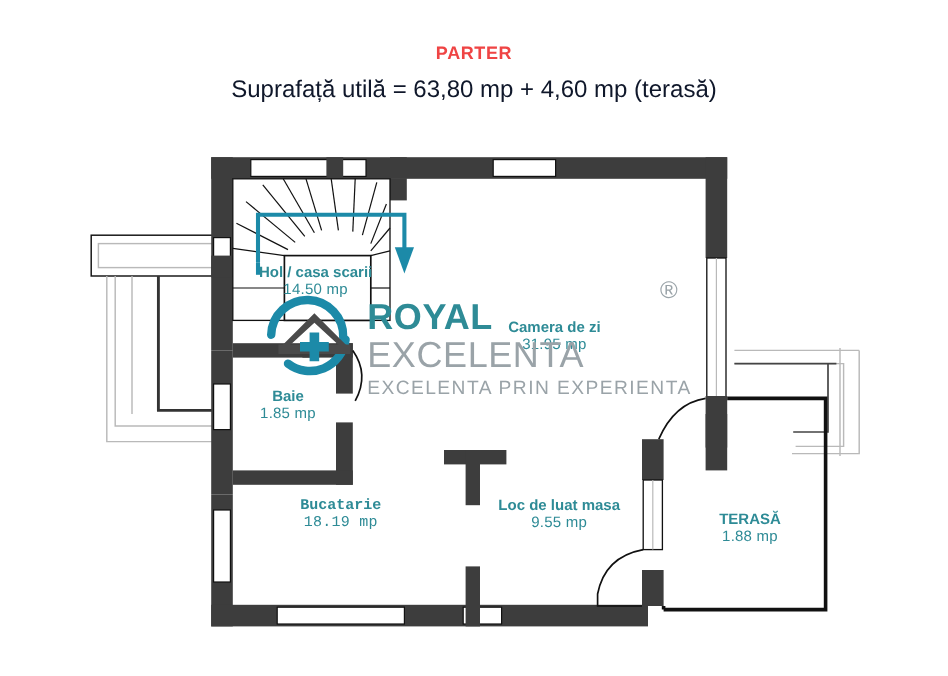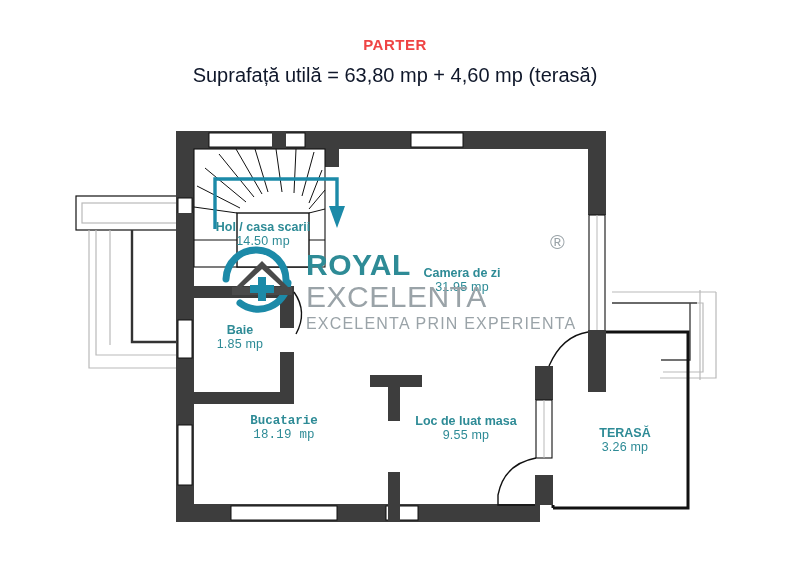--- a/index.html
+++ b/index.html
@@ -188,21 +188,21 @@
     <span class="ar">18.19 mp</span>
   </div>
 
   <div class="rlabel" style="left:396px;top:414px;width:140px;">
     <span class="nm">Loc de luat masa</span>
     <span class="ar">9.55 mp</span>
   </div>
 
   <div class="rlabel" style="left:570px;top:414px;width:110px;margin-top:12px;">
     <span class="nm">TERASĂ</span>
-    <span class="ar">3.26 mp</span>
+    <span class="ar">1.88 mp</span>
   </div>
 
   <div id="wm">
     <svg class="wm-mark" viewBox="0 0 88 72">
       <path d="M8 36 A30 30 0 1 1 68 38" fill="none" stroke="#1c8aa8" stroke-width="7" stroke-linecap="round"></path>
       <path d="M70 40 A30 30 0 0 1 22 60" fill="none" stroke="#1c8aa8" stroke-width="7" stroke-linecap="round"></path>
       <path d="M14 48 L44 18 L74 48 L68 48 L44 26 L20 48 Z" fill="#4a4a4a"></path>
       <path d="M14 44 L74 44 L74 52 L14 52 Z" fill="#4a4a4a"></path>
       <path d="M40 34 L48 34 L48 42 L56 42 L56 50 L48 50 L48 58 L40 58 L40 50 L32 50 L32 42 L40 42 Z" fill="#1c8aa8"></path>
     </svg>

